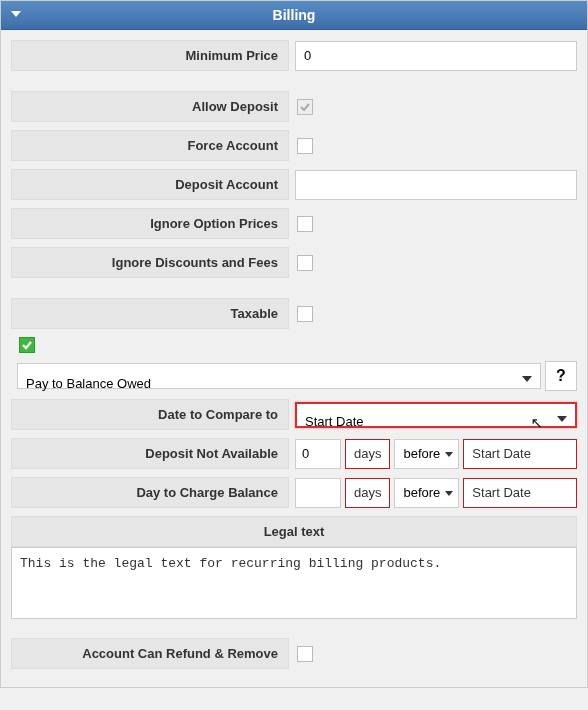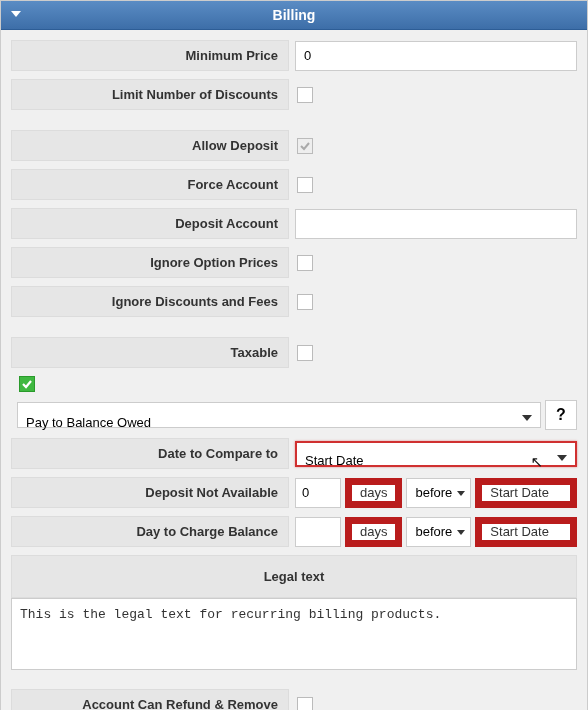--- a/index.html
+++ b/index.html
@@ -117,21 +117,21 @@
   .small-input {
     width: 46px;
     height: 30px;
     border: 1px solid #ccc;
     background: #fff;
     padding: 4px 6px;
     font-size: 13px;
   }
   .unit-box {
     height: 30px;
-    border: 7px solid #b91c1c;
+    border: 1px solid #b91c1c;
     background: #fff;
     padding: 4px 8px;
     display: flex;
     align-items: center;
     font-size: 13px;
     color: #333;
   }
   .small-select {
     position: relative;
     height: 30px;
@@ -149,21 +149,21 @@
     width: 0; height: 0;
     border-left: 4px solid transparent;
     border-right: 4px solid transparent;
     border-top: 5px solid #333;
   }
   .group-header {
     background: #e6e6e6;
     border: 1px solid #dcdcdc;
     text-align: center;
     font-weight: bold;
-    padding: 13px;
+    padding: 7px;
     margin-top: 4px;
     color: #333;
   }
   .textarea {
     width: 100%;
     height: 72px;
     border: 1px solid #ccc;
     background: #fff;
     padding: 8px;
     font-size: 13px;
@@ -191,26 +191,20 @@
   </div>
   <div class="content">
 
     <div class="row">
       <div class="label">Minimum Price</div>
       <div class="value">
           <input class="text-input full" value="0" style="">
         </div>
     </div>
 
-    <div class="row">
-      <div class="label">Limit Number of Discounts</div>
-      <div class="value">
-          <span class="checkbox"></span>
-        </div>
-    </div>
 
     <div class="spacer"></div>
 
     <div class="row">
       <div class="label">Allow Deposit</div>
       <div class="value">
         <span class="checkbox disabled">
           <svg viewBox="0 0 12 12">
               <path d="M2 6 L5 9 L10 3" stroke="#aaa" stroke-width="2" fill="none"></path>
             </svg>

